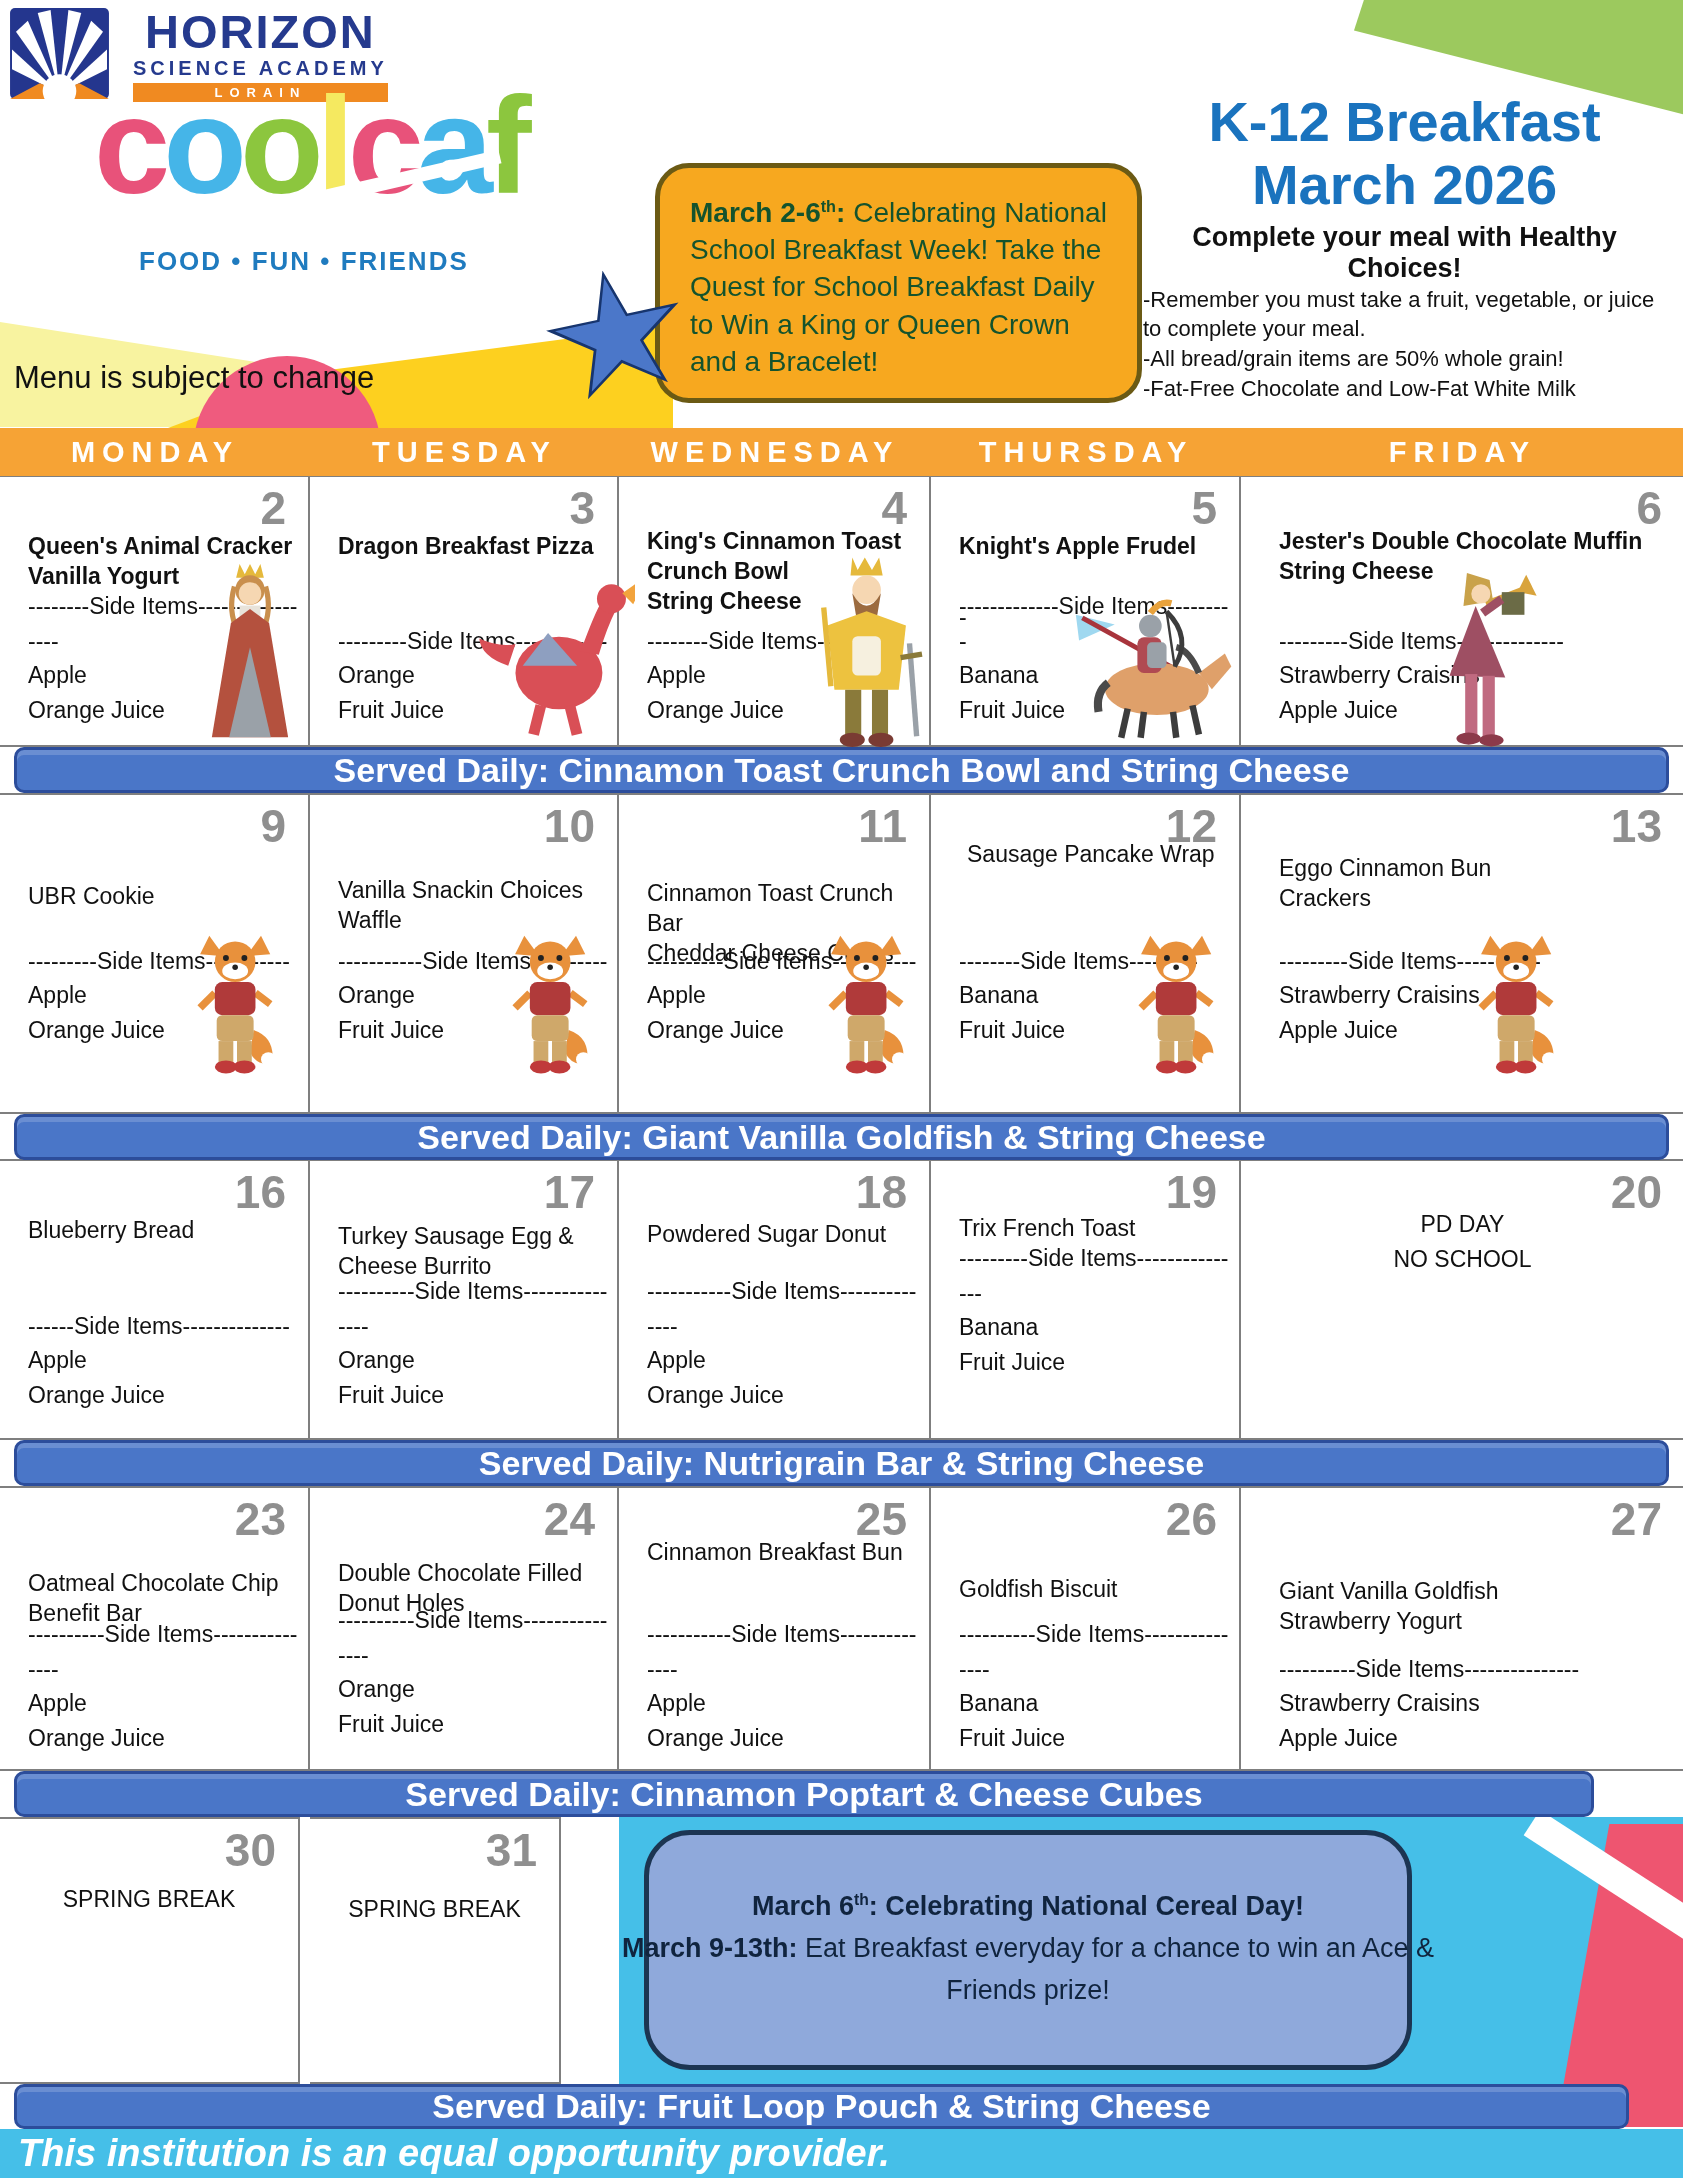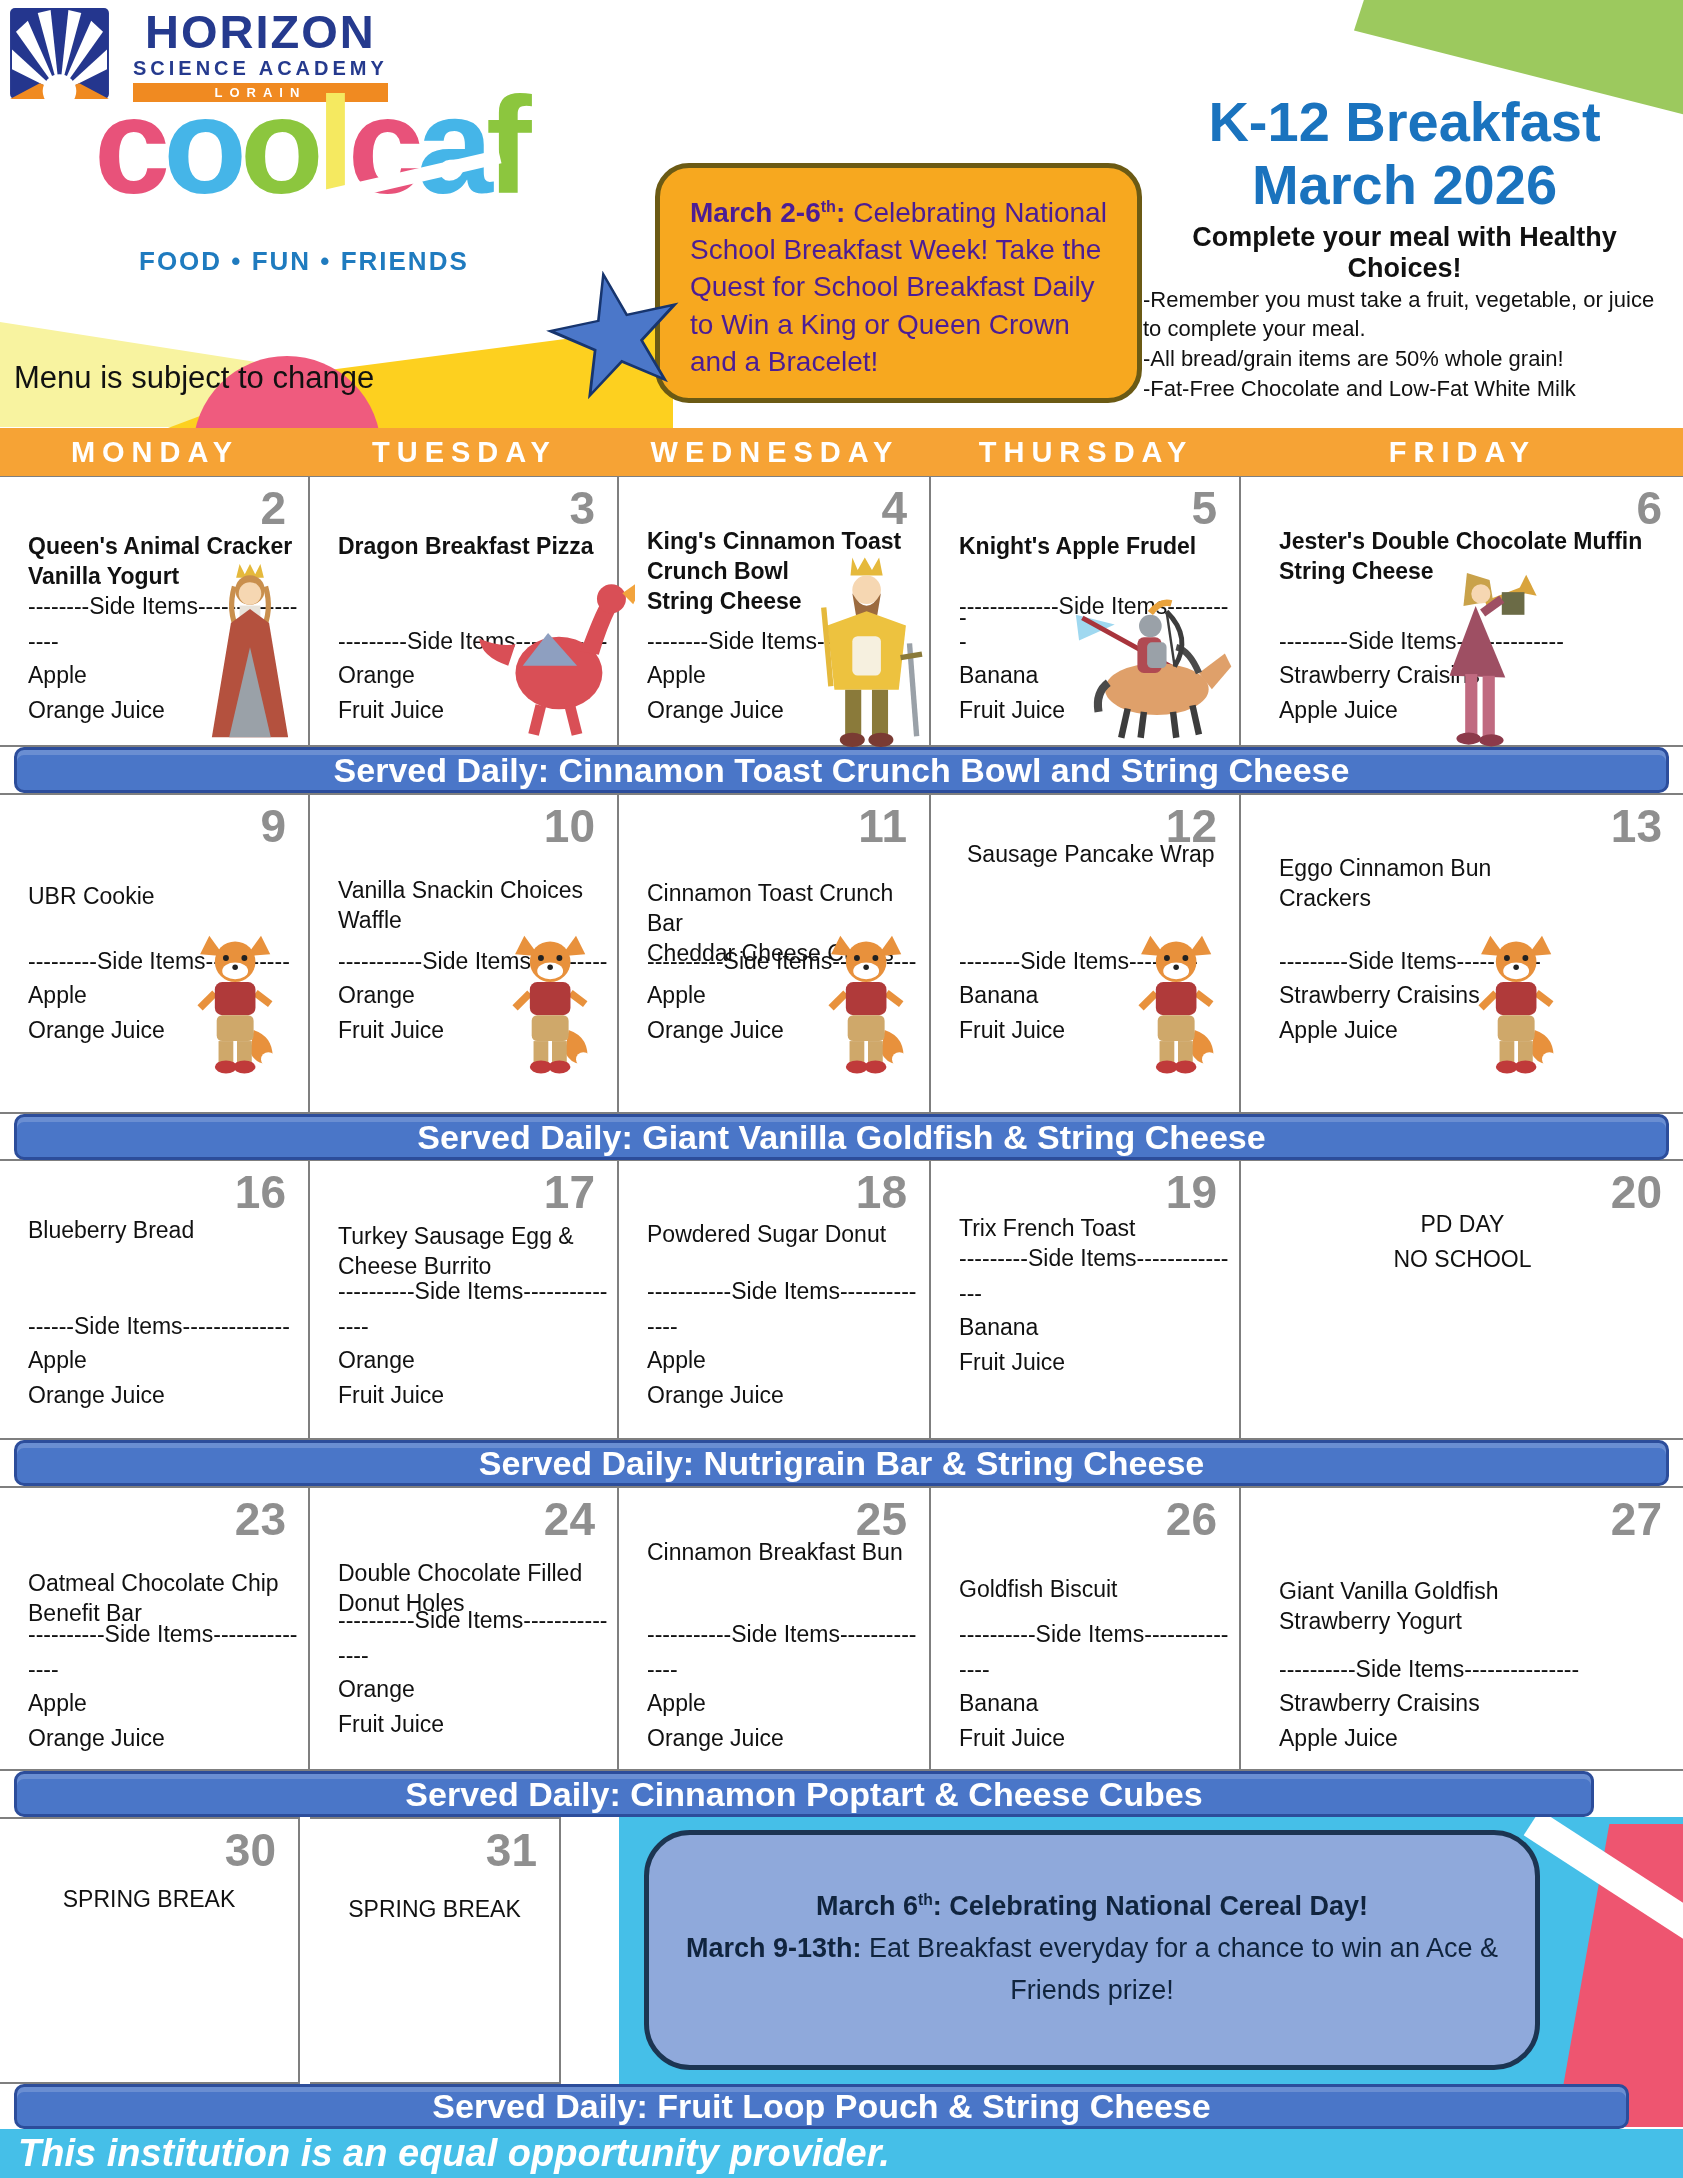--- a/index.html
+++ b/index.html
@@ -29,21 +29,21 @@
   
   .coolcaf{position:absolute;left:94px;top:77px;font-size:137px;font-weight:bold;letter-spacing:-7px;line-height:1;}
   .coolcaf-slash{position:absolute;left:109px;top:194px;width:396px;height:14px;background:#fff;
                  transform:rotate(-13deg);}
   .cafe-tag{position:absolute;left:139px;top:246px;font-size:26px;font-weight:bold;color:#1f7bbf;letter-spacing:2px;}
   .menu-note{position:absolute;left:14px;top:360px;font-size:31px;color:#111;}
 
   
   .callout{position:absolute;left:655px;top:163px;width:487px;height:240px;background:#f7a81f;
            border:5px solid #6b5a14;border-radius:34px;box-sizing:border-box;
-           padding:26px 26px 0 30px;font-size:28px;line-height:1.33;color:#4c1d95;z-index:5;}
+           padding:26px 26px 0 30px;font-size:28px;line-height:1.33;color:#14532d;z-index:5;}
   .star-outer{position:absolute;left:546px;top:269px;width:141px;height:135px;background:#17356e;
         clip-path:polygon(50% 0%,61% 35%,98% 35%,68% 57%,79% 91%,50% 70%,21% 91%,32% 57%,2% 35%,39% 35%);
         transform:rotate(-12deg);z-index:6;}
   .star-inner{position:absolute;left:9px;top:8px;width:123px;height:119px;background:#4b77c9;
         clip-path:polygon(50% 0%,61% 35%,98% 35%,68% 57%,79% 91%,50% 70%,21% 91%,32% 57%,2% 35%,39% 35%);}
 
   
   .titleblock{position:absolute;left:1137px;top:91px;width:535px;text-align:center;z-index:4;}
   .titleblock .l1,.titleblock .l2{font-size:56px;font-weight:bold;color:#1a73be;line-height:1.12;}
   .healthy-h{font-size:27px;font-weight:bold;color:#111;margin-top:6px;text-align:center;}
@@ -72,21 +72,21 @@
   
   .banner{position:absolute;left:14px;right:14px;height:46px;background:#4a76c8;
           border:3px solid #2c4d9b;border-radius:10px;box-sizing:border-box;z-index:8;
           display:flex;align-items:center;justify-content:center;
           color:#fff;font-weight:bold;font-size:34px;box-shadow:inset 0 5px 0 rgba(255,255,255,0.18);}
 
   
   .row5{position:absolute;left:0;top:1817px;width:1683px;height:267px;background:#fff;}
   .cyan-zone{position:absolute;left:619px;top:0;right:0;bottom:0;background:#45bfe8;}
   .cell5{position:absolute;top:0;height:267px;background:#fff;border:2px solid #7f7f7f;border-left:none;box-sizing:border-box;}
-  .announce{position:absolute;left:644px;top:13px;width:896px;height:240px;background:#8fa9db;
+  .announce{position:absolute;left:644px;top:13px;width:768px;height:240px;background:#8fa9db;
             border:5px solid #1c3552;border-radius:46px;box-sizing:border-box;z-index:5;
             display:flex;flex-direction:column;justify-content:flex-start;align-items:center;
             padding-top:51px;font-size:27px;color:#10243e;line-height:1.55;}
   .announce .ln{text-align:center;width:832px;}
   .pink-corner{position:absolute;left:1556px;top:1824px;width:127px;height:303px;background:#ee5570;
                clip-path:polygon(42% 0,100% 0,100% 100%,0 100%);z-index:3;}
   .white-stripe{position:absolute;left:1540px;top:1810px;width:218px;height:30px;background:#fff;
                 transform:rotate(33deg);transform-origin:left top;z-index:4;}
 
   

